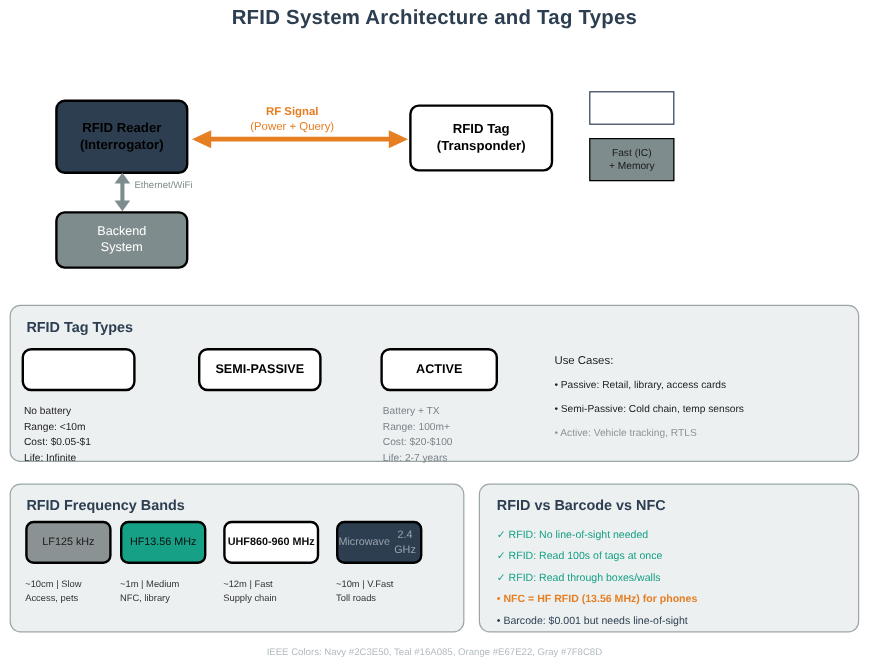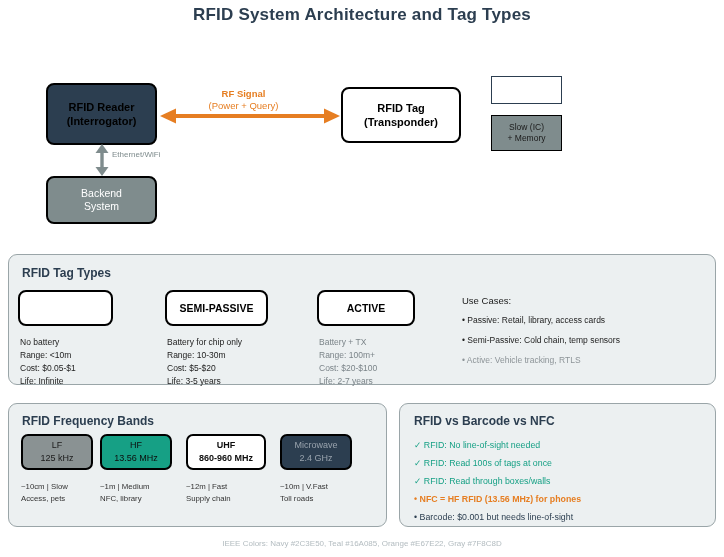--- a/index.html
+++ b/index.html
@@ -112,21 +112,21 @@
   .usecase {
     position: absolute; left: 462px; font-size: 8.5px; color: #222;
     white-space: nowrap;
   }
   .usecase.dim { color: #8d9498; }
 
   
   .freq-card {
     position: absolute; top: 434px; width: 72px; height: 36px;
     border: 2px solid #000; border-radius: 7px;
-    display: flex; flex-direction: column;
+    display: flex; flex-direction: row;
     align-items: center; justify-content: center;
     font-size: 9px; line-height: 1.45; text-align: center;
   }
   .freq-note {
     position: absolute; top: 481px; font-size: 7.8px; color: #333;
     line-height: 1.55; white-space: pre-line;
   }
 
   
   .cmp-row {
@@ -160,21 +160,21 @@
   </div>
 
   <div id="backend-box" class="arch-box">
     <span>Backend</span>
     <span>System</span>
   </div>
 
   <div id="antenna-box"></div>
 
   <div id="chip-box">
-    <span>Slow (IC)</span>
+    <span>Fast (IC)</span>
     <span>+ Memory</span>
   </div>
 
   <div id="rf-label">
     <span class="l1">RF Signal</span>
     <span class="l2">(Power + Query)</span>
   </div>
 
   <svg id="rf-arrow" viewBox="0 0 180 18">
     <line x1="14" y1="9" x2="166" y2="9" stroke="#E67E22" stroke-width="4"></line>
@@ -192,24 +192,20 @@
   <div id="panel-tagtypes" class="panel"></div>
   <div class="panel-title" style="left:22px; top:266px;">RFID Tag Types</div>
 
   <div class="tag-card" style="left:18px; top:290px; width:95px;"></div>
   <div class="tag-specs" style="left:20px; top:336px;">No battery
 Range: &lt;10m
 Cost: $0.05-$1
 Life: Infinite</div>
 
   <div class="tag-card" style="left:165px; top:290px; width:103px;">SEMI-PASSIVE</div>
-  <div class="tag-specs" style="left:167px; top:336px;">Battery for chip only
-Range: 10-30m
-Cost: $5-$20
-Life: 3-5 years</div>
 
   <div class="tag-card" style="left:317px; top:290px; width:98px;">ACTIVE</div>
   <div class="tag-specs dim" style="left:319px; top:336px;">Battery + TX
 Range: 100m+
 Cost: $20-$100
 Life: 2-7 years</div>
 
   <div id="usecases-title">Use Cases:</div>
   <div class="usecase" style="top:315px;">• Passive: Retail, library, access cards</div>
   <div class="usecase" style="top:335px;">• Semi-Passive: Cold chain, temp sensors</div>

